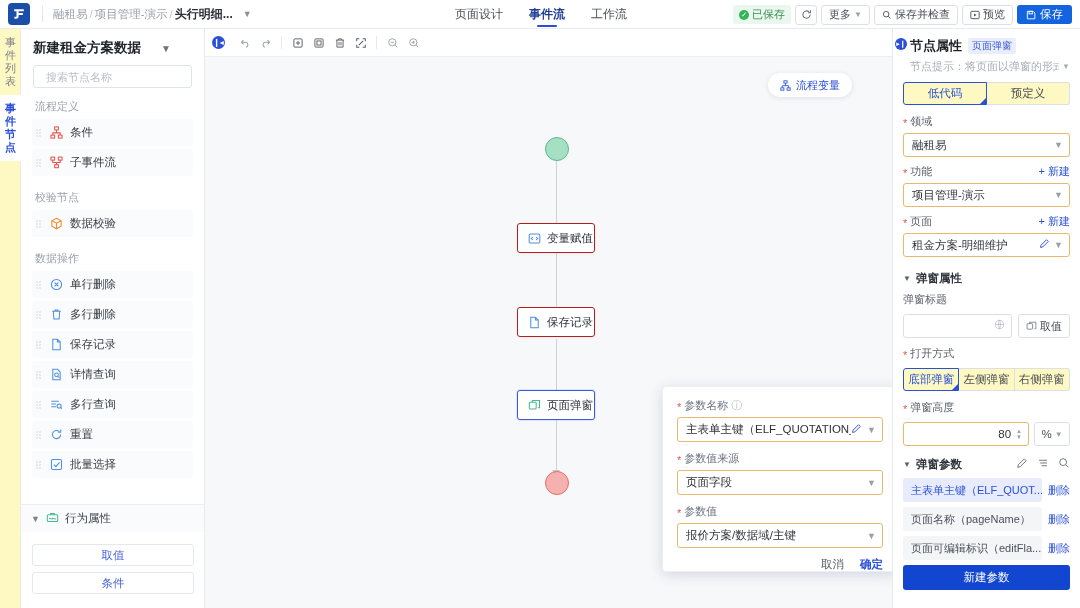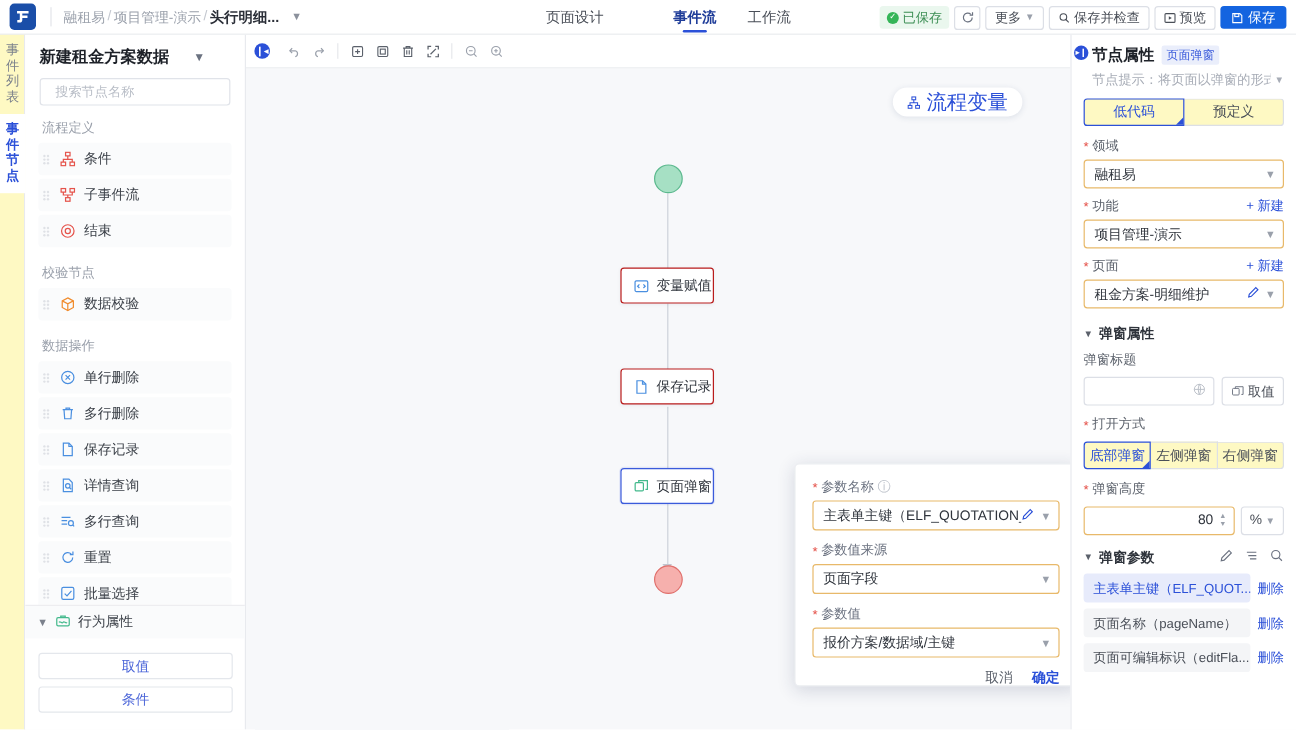--- a/index.html
+++ b/index.html
@@ -24,21 +24,21 @@
   }
   .logo-box svg { display:block; }
   .bc-divider { width:1px; height:16px; background:#e3e5ea; margin:0 10px 0 12px; }
   .breadcrumb { display:flex; align-items:center; font-size:11.5px; color:#9aa0ab; white-space: nowrap;}
   .bc-sep { margin: 0 2px; color:#c3c7cf; }
   .bc-cur { color:#2b2f38; font-weight:700; font-size:12px; }
   .bc-caret { margin-left:10px; color:#8b919c; font-size:9px; }
 
   .top-tabs { position:absolute; left:455px; top:0; height:29px; display:flex; align-items:center; gap:26px;}
   .ttab { font-size:12px; color:#4a4f58; cursor:pointer; position:relative; height:29px; display:flex; align-items:center;}
-  .ttab.active { color:#1f3d99; font-weight:700;margin-left:32px; }
+  .ttab.active { color:#1f3d99; font-weight:700; }
   .ttab.active:after {
     content:""; position:absolute; left:50%; transform:translateX(-50%);
     bottom:2px; width:20px; height:2px; background:#2b50d8; border-radius:1px;
   }
 
   .top-right { position:absolute; right:8px; top:0; height:29px; display:flex; align-items:center; gap:4px;}
   .saved-badge { display:flex; align-items:center; gap:3px; background:#eaf7ee; border-radius:3px; padding:2px 6px; }
   .saved-badge .dot {
     width:10px; height:10px; border-radius:50%; background:#35b558;
     color:#fff; font-size:7px; display:flex; align-items:center; justify-content:center; line-height:1;
@@ -124,21 +124,21 @@
   .tb-ico { width:21px; height:20px; display:flex; align-items:center; justify-content:center;
     color:#9aa0ab; cursor:pointer; }
   .tb-ico.on { color:#5b616b; }
   .tb-sep { width:1px; height:13px; background:#e6e8ec; margin:0 5px; }
 
   .flowvar-btn {
     position:absolute; right:40px; top:44px; height:24px; background:#fff;
     border-radius:12px; box-shadow:0 1px 5px rgba(40,60,110,.13);
     display:flex; align-items:center; gap:5px; padding:0 12px; cursor:pointer;
   }
-  .flowvar-btn span { font-size:17px; color:#2b50d8; }
+  .flowvar-btn span { font-size:11px; color:#2b50d8; }
 
   
   .fnode {
     position:absolute; width:78px; height:30px; background:#fff; border:1px solid #b91c1c;
     border-radius:3px; display:flex; align-items:center; gap:6px; padding-left:9px;
     box-shadow:0 1px 3px rgba(30,45,90,.06); cursor:pointer;
   }
   .fnode.sel { border:1px solid #3b5bdb; box-shadow:0 0 0 1px rgba(59,91,219,.12); }
   .fnode .t { font-size:11.5px; color:#2f343c; }
   .circ { position:absolute; width:24px; height:24px; border-radius:50%; cursor:pointer; }
@@ -370,37 +370,20 @@
       <span class="ni-ico">
         <svg width="13" height="13" viewBox="0 0 14 14" fill="none" stroke="#e5534b" stroke-width="1.1">
           <rect x="1" y="1.2" width="4" height="3.2"></rect>
             <rect x="9" y="1.2" width="4" height="3.2"></rect>
           <rect x="5" y="9.4" width="4" height="3.2"></rect>
             <path d="M3 4.4v2.6h8V4.4M7 7v2.4"></path>
         </svg>
       </span>
       <span class="ni-label">子事件流</span>
     </div>
-    <div class="node-item">
-      <span class="drag-dots">
-          <i></i>
-          <i></i>
-          <i></i>
-          <i></i>
-          <i></i>
-          <i></i>
-        </span>
-      <span class="ni-ico">
-        <svg width="13" height="13" viewBox="0 0 14 14" fill="none" stroke="#e5534b" stroke-width="1.1">
-          <circle cx="7" cy="7" r="5.6"></circle>
-            <circle cx="7" cy="7" r="2.3"></circle>
-        </svg>
-      </span>
-      <span class="ni-label">结束</span>
-    </div>
 
     <div class="grp-title">校验节点</div>
     <div class="node-item">
       <span class="drag-dots">
           <i></i>
           <i></i>
           <i></i>
           <i></i>
           <i></i>
           <i></i>
@@ -848,15 +831,16 @@
     </div>
     <div class="prow">
       <div class="pchip">页面名称（pageName）</div>
       <span class="pdel">删除</span>
     </div>
     <div class="prow">
       <div class="pchip">页面可编辑标识（editFla...</div>
       <span class="pdel">删除</span>
     </div>
 
+    <div class="newparam">新建参数</div>
   </div>
 
 </div>
 
 </body></html>

